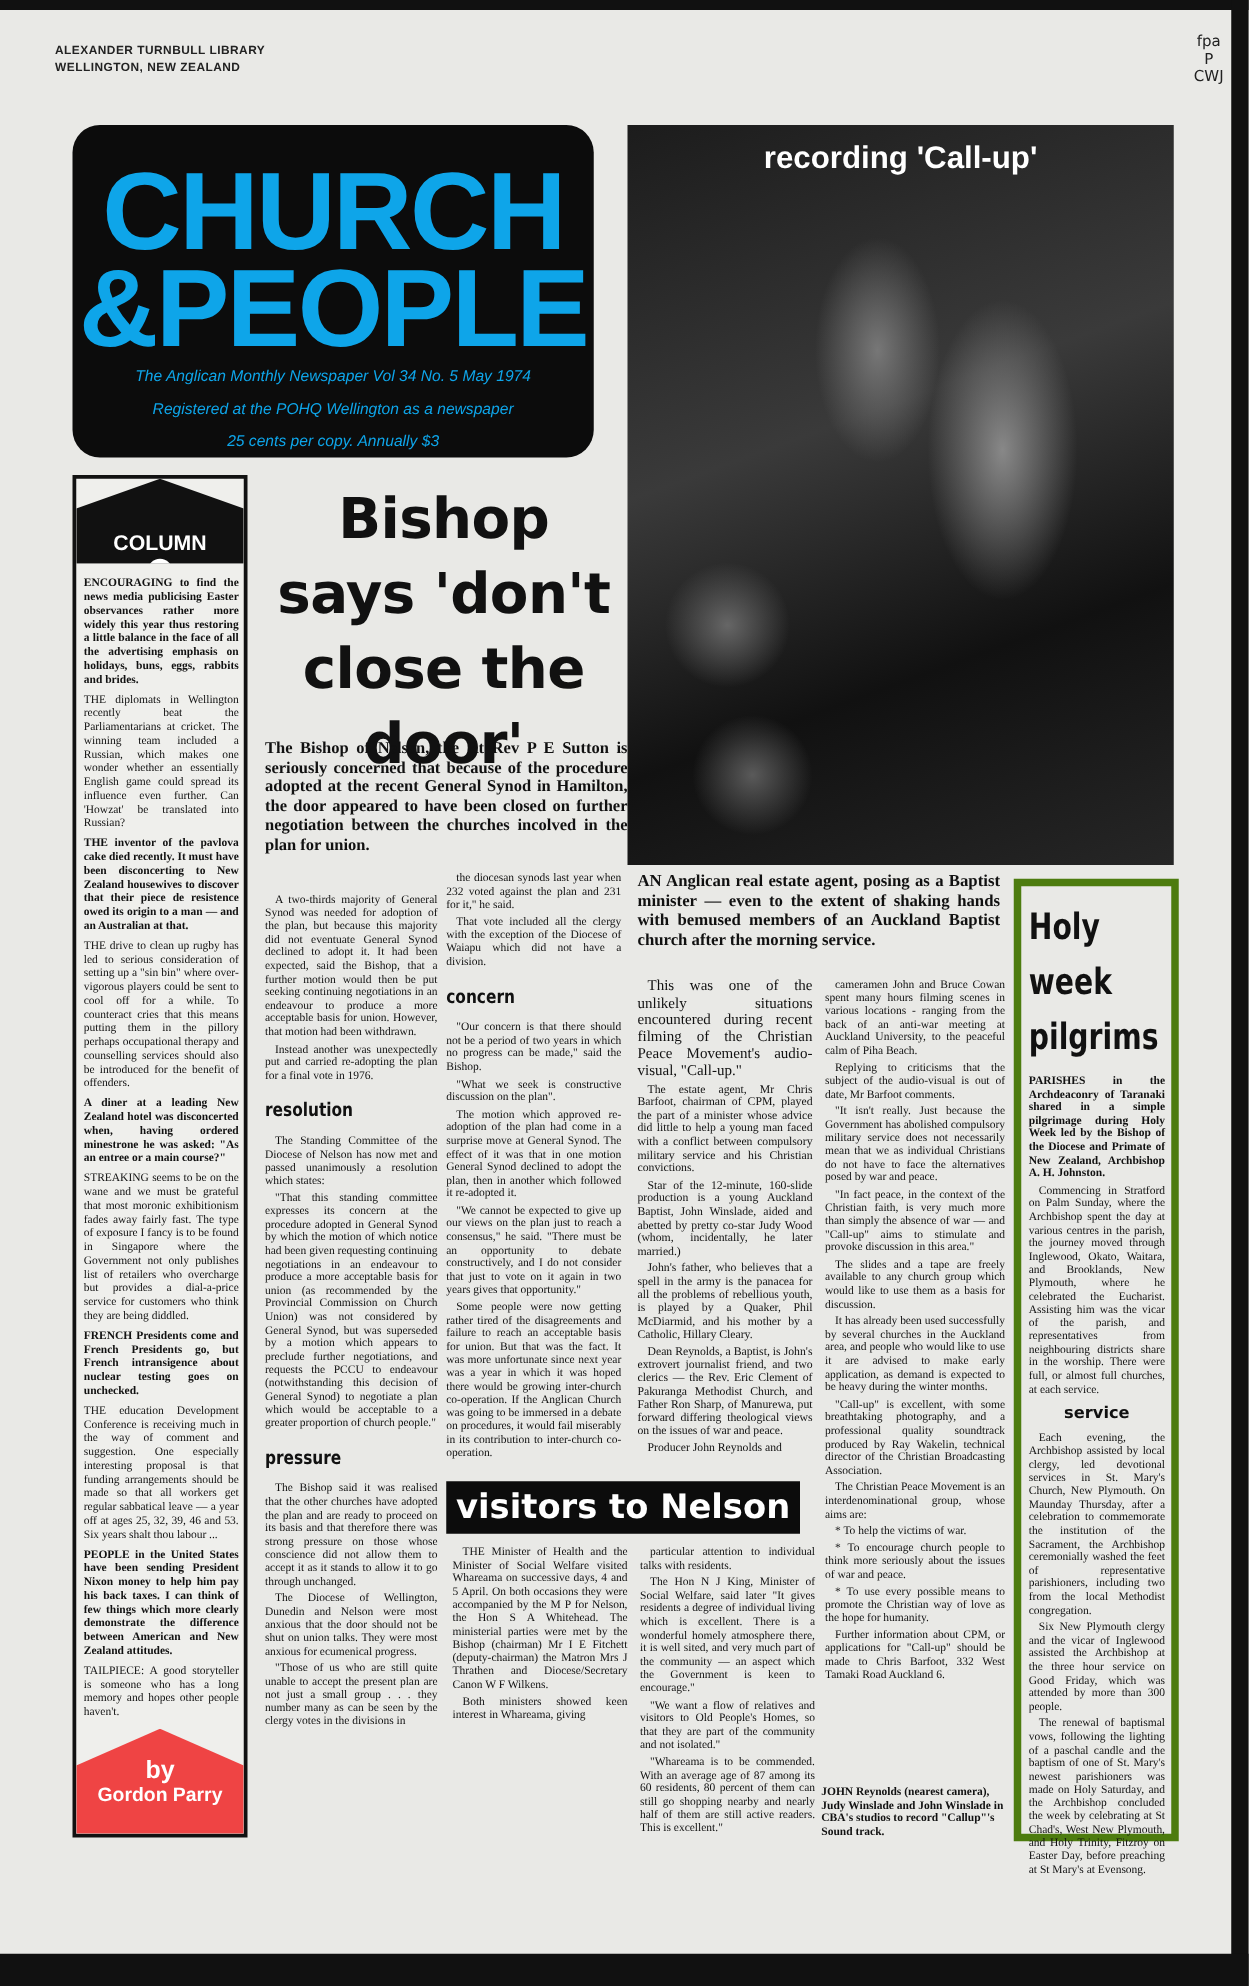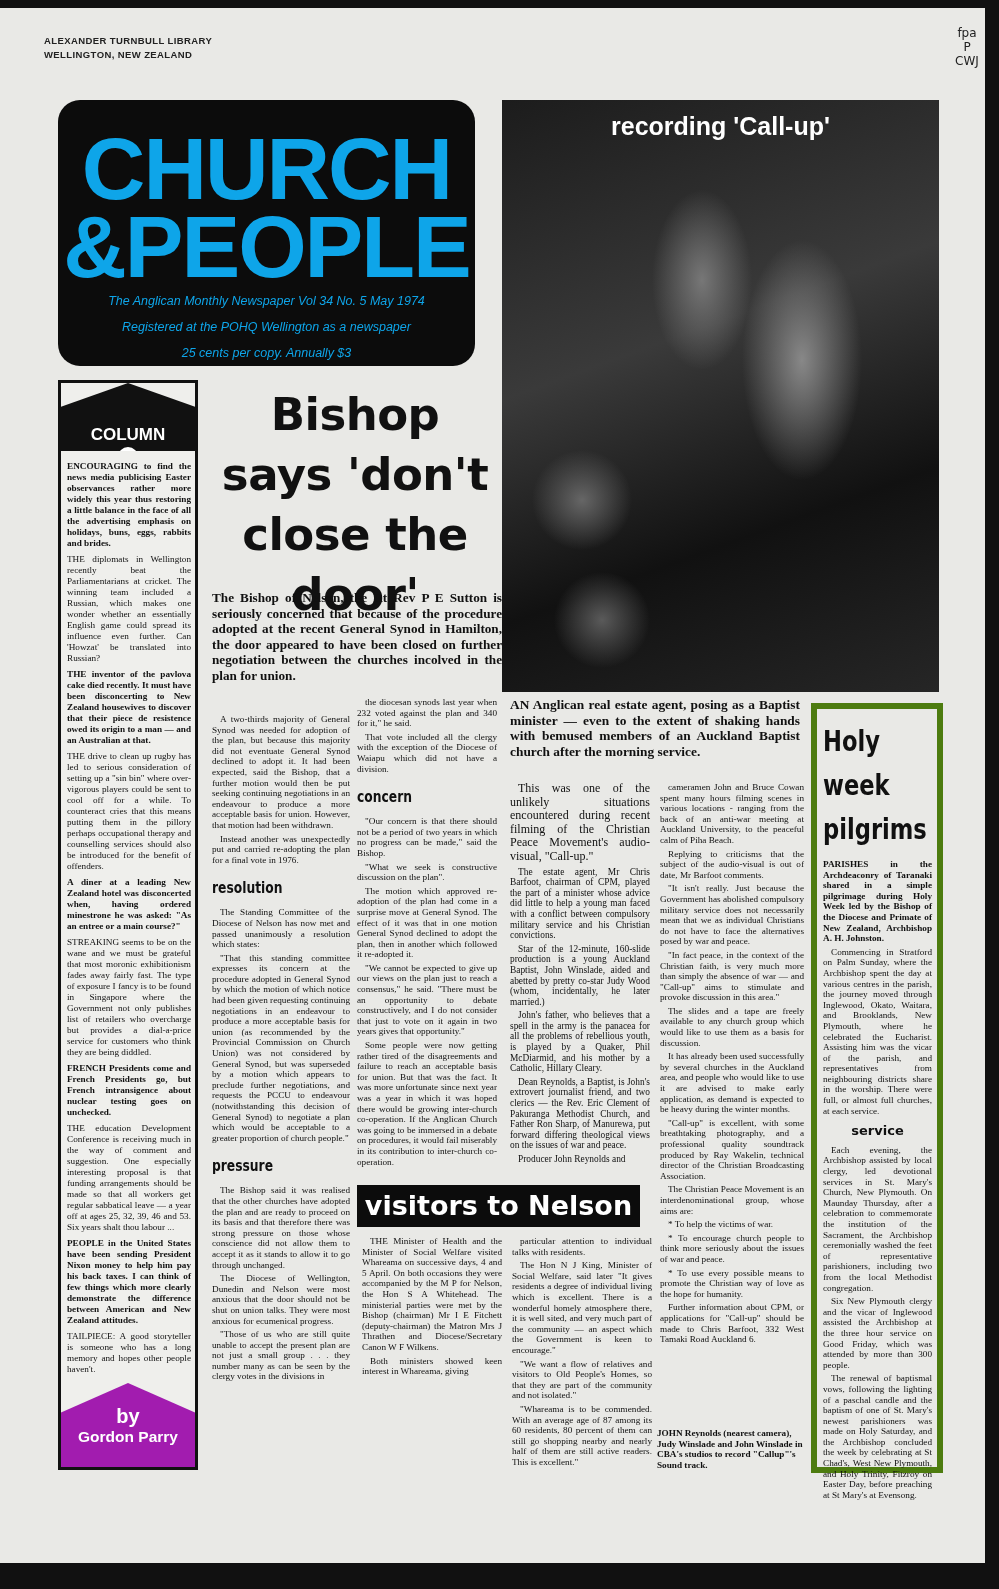--- a/index.html
+++ b/index.html
@@ -19,21 +19,21 @@
     radial-gradient(circle 48px at 100px 520px,#5a5a5a,transparent),
     linear-gradient(160deg,#1c1c1c,#3a3a3a 40%,#111 70%,#262626);}
   .photo-caption{position:absolute;top:12px;left:0;width:100%;text-align:center;color:#fff;font-family:"Liberation Sans",sans-serif;font-weight:bold;font-size:25px;}
   .column-box{position:absolute;left:58px;top:380px;width:140px;height:1090px;border:3px solid #111;background:#efefec;box-sizing:border-box;}
   .column-head{position:absolute;left:0;top:0;width:100%;height:68px;background:#111;color:#fff;text-align:center;clip-path:polygon(0 35%,50% 0,100% 35%,100% 100%,0 100%);}
   .column-head .lbl{font-family:"Liberation Sans",sans-serif;font-weight:bold;font-size:17px;padding-top:10px;margin-top:32px;}
   .column-head .num{display:inline-block;width:20px;height:20px;border-radius:50%;background:#fff;color:#111;font-size:12px;line-height:20px;font-weight:bold;margin-top:2px;}
   .column-text{position:absolute;left:6px;top:78px;right:4px;font-size:9.2px;line-height:11px;text-align:justify;}
   .column-text p{margin:0 0 5px 0;}
   .column-text .b{font-weight:bold;}
-  .column-foot{position:absolute;left:0;bottom:0;width:100%;height:84px;background:#a21caf;color:#fff;text-align:center;font-family:"Liberation Sans",sans-serif;font-weight:bold;clip-path:polygon(0 35%,50% 0,100% 35%,100% 100%,0 100%);}
+  .column-foot{position:absolute;left:0;bottom:0;width:100%;height:84px;background:#ef4444;color:#fff;text-align:center;font-family:"Liberation Sans",sans-serif;font-weight:bold;clip-path:polygon(0 35%,50% 0,100% 35%,100% 100%,0 100%);}
   .column-foot .by{font-size:20px;padding-top:22px;}
   .column-foot .name{font-size:15.5px;}
   .headline{position:absolute;left:210px;top:385px;width:290px;text-align:center;font-family:"DejaVu Sans",sans-serif;font-weight:bold;font-size:45px;line-height:60px;letter-spacing:-0.5px;}
   .lede{position:absolute;left:212px;top:590px;width:290px;font-weight:bold;font-size:13.2px;line-height:15.5px;text-align:justify;}
   .col{position:absolute;font-size:9.2px;line-height:10.6px;text-align:justify;}
   .col p{margin:0 0 3px 0;text-indent:8px;}
   .subhead{font-family:"DejaVu Sans",sans-serif;font-weight:bold;font-size:15px;line-height:18px;margin:14px 0 10px 0;text-indent:0!important;transform:scaleX(.82);transform-origin:left;}
   .cpm-lede{position:absolute;left:510px;top:697px;width:290px;font-weight:bold;font-size:13.4px;line-height:15.5px;text-align:justify;}
   .visitors{position:absolute;left:357px;top:1185px;width:283px;height:42px;background:#0c0c0c;color:#fff;text-align:center;font-family:"DejaVu Sans",sans-serif;font-weight:bold;font-size:27px;line-height:42px;}
   .holy-box{position:absolute;left:811px;top:703px;width:132px;height:770px;border:6px solid #4d7c0f;box-sizing:border-box;}
@@ -107,21 +107,21 @@
   <div class="subhead">resolution</div>
   <p>The Standing Committee of the Diocese of Nelson has now met and passed unanimously a resolution which states:</p>
   <p>"That this standing committee expresses its concern at the procedure adopted in General Synod by which the motion of which notice had been given requesting continuing negotiations in an endeavour to produce a more acceptable basis for union (as recommended by the Provincial Commission on Church Union) was not considered by General Synod, but was superseded by a motion which appears to preclude further negotiations, and requests the PCCU to endeavour (notwithstanding this decision of General Synod) to negotiate a plan which would be acceptable to a greater proportion of church people."</p>
   <div class="subhead">pressure</div>
   <p>The Bishop said it was realised that the other churches have adopted the plan and are ready to proceed on its basis and that therefore there was strong pressure on those whose conscience did not allow them to accept it as it stands to allow it to go through unchanged.</p>
   <p>The Diocese of Wellington, Dunedin and Nelson were most anxious that the door should not be shut on union talks. They were most anxious for ecumenical progress.</p>
   <p>"Those of us who are still quite unable to accept the present plan are not just a small group . . . they number many as can be seen by the clergy votes in the divisions in</p>
 </div>
 
 <div class="col" style="left:357px;top:697px;width:140px;">
-  <p>the diocesan synods last year when 232 voted against the plan and 340 for it," he said.</p>
+  <p>the diocesan synods last year when 232 voted against the plan and 231 for it," he said.</p>
   <p>That vote included all the clergy with the exception of the Diocese of Waiapu which did not have a division.</p>
   <div class="subhead">concern</div>
   <p>"Our concern is that there should not be a period of two years in which no progress can be made," said the Bishop.</p>
   <p>"What we seek is constructive discussion on the plan".</p>
   <p>The motion which approved re-adoption of the plan had come in a surprise move at General Synod. The effect of it was that in one motion General Synod declined to adopt the plan, then in another which followed it re-adopted it.</p>
   <p>"We cannot be expected to give up our views on the plan just to reach a consensus," he said. "There must be an opportunity to debate constructively, and I do not consider that just to vote on it again in two years gives that opportunity."</p>
   <p>Some people were now getting rather tired of the disagreements and failure to reach an acceptable basis for union. But that was the fact. It was more unfortunate since next year was a year in which it was hoped there would be growing inter-church co-operation. If the Anglican Church was going to be immersed in a debate on procedures, it would fail miserably in its contribution to inter-church co-operation.</p>
 </div>
 
 <div class="cpm-lede">AN Anglican real estate agent, posing as a Baptist minister — even to the extent of shaking hands with bemused members of an Auckland Baptist church after the morning service.</div>

